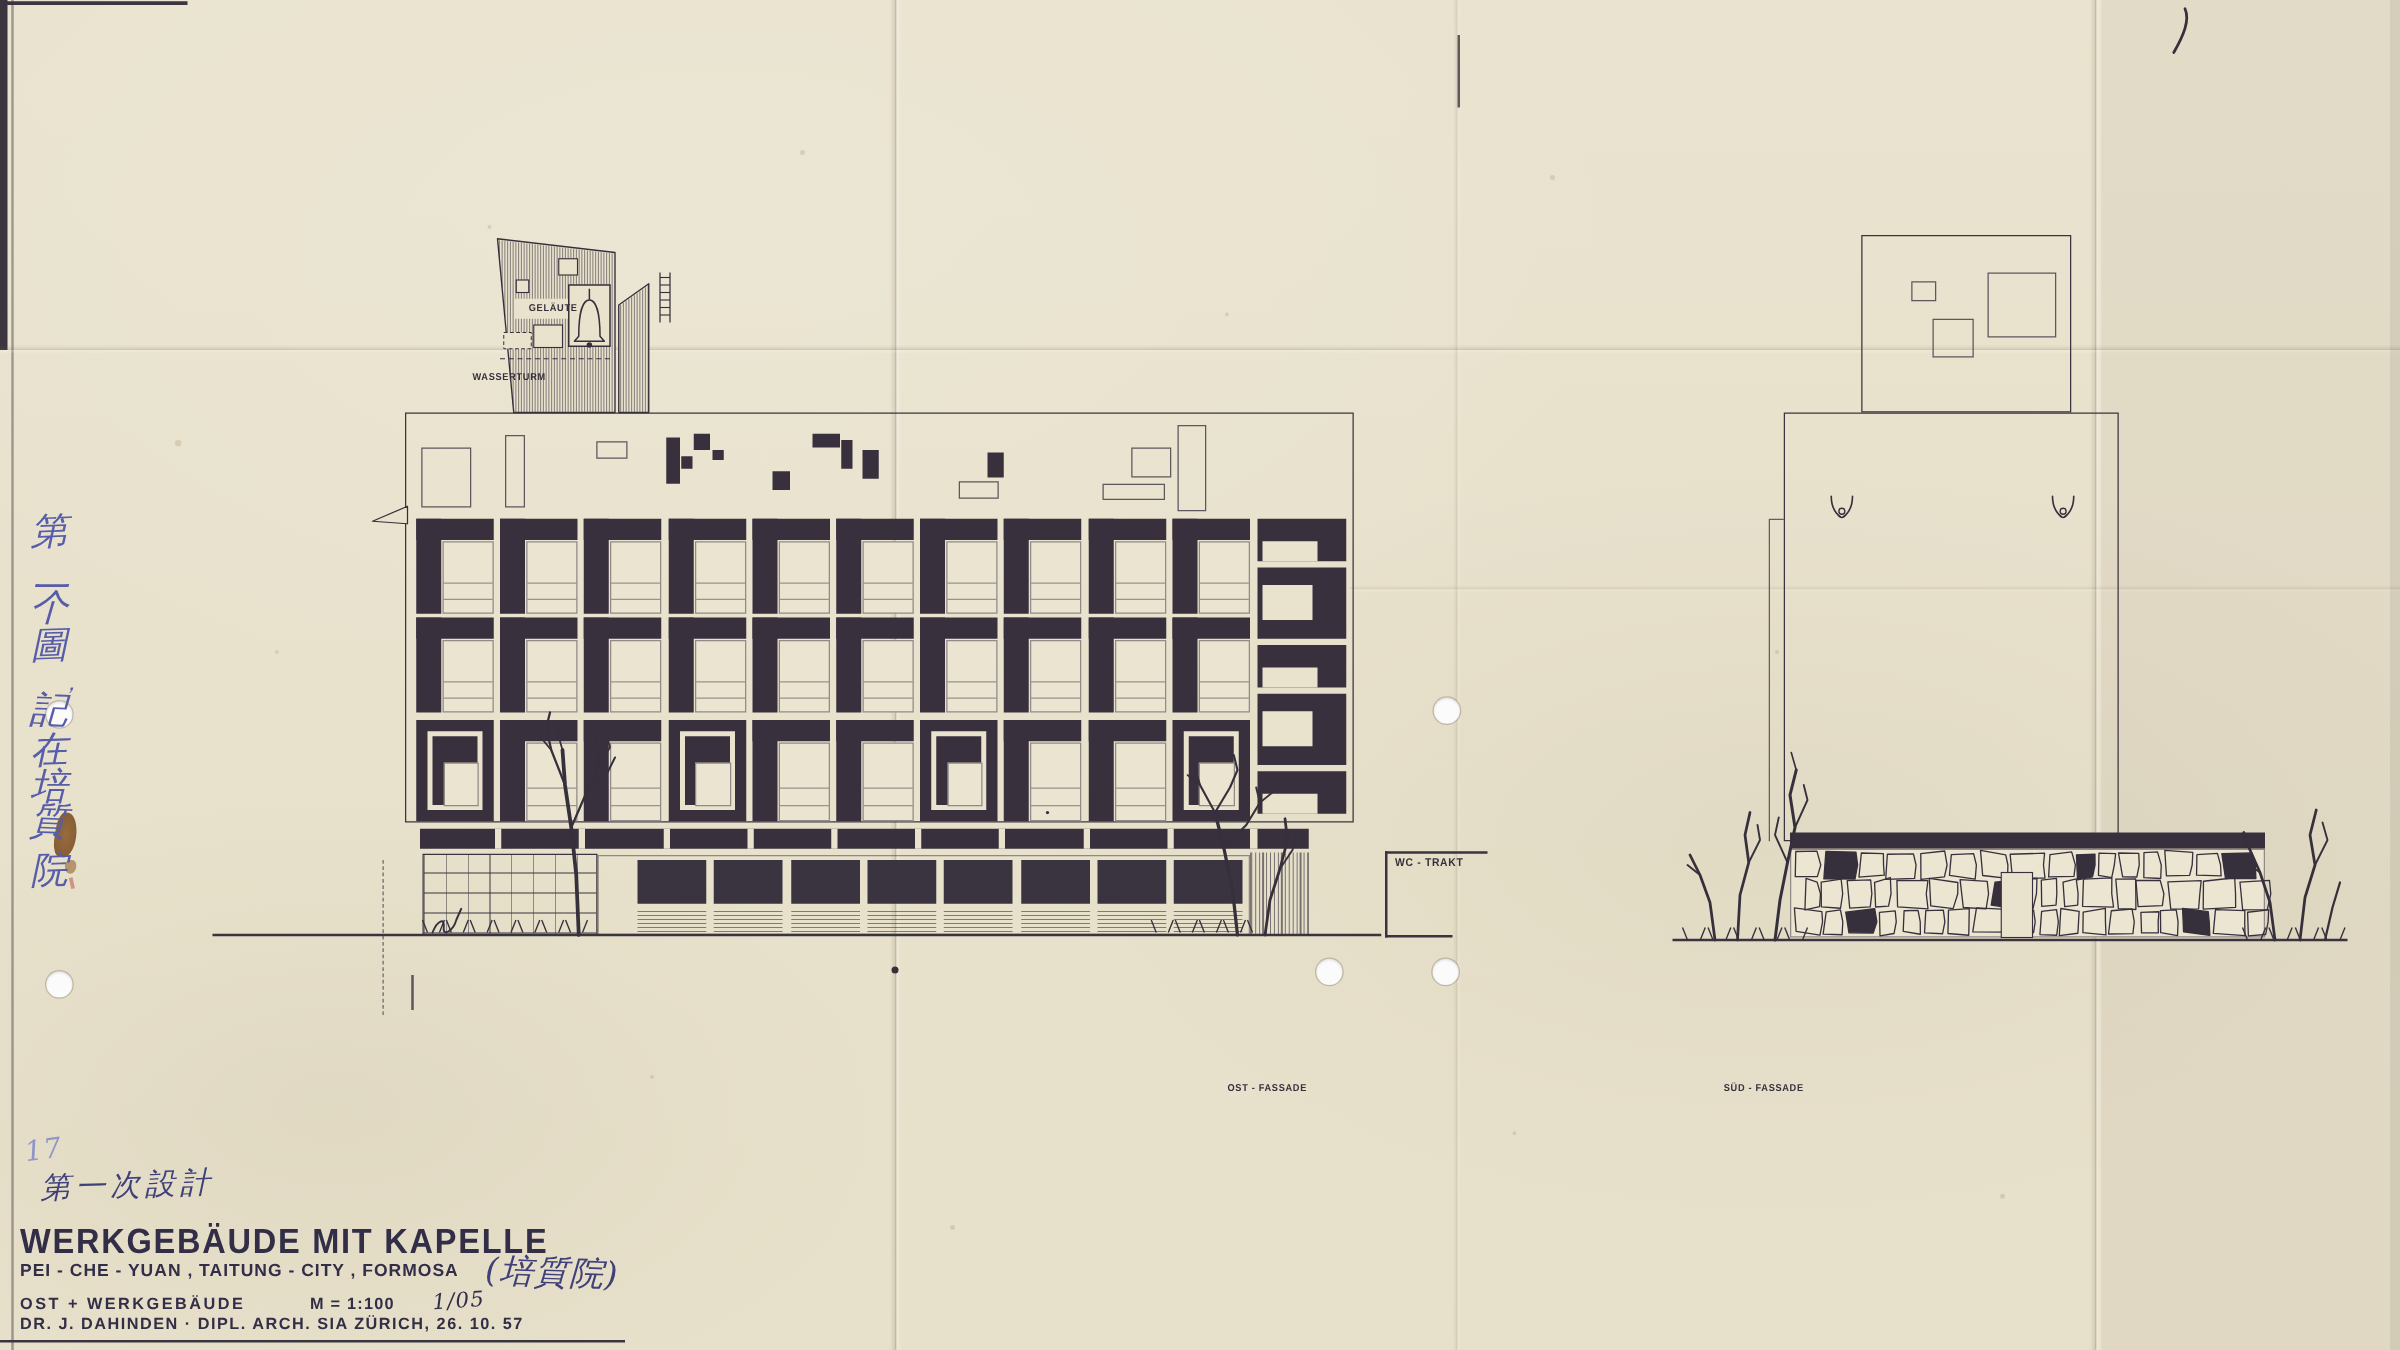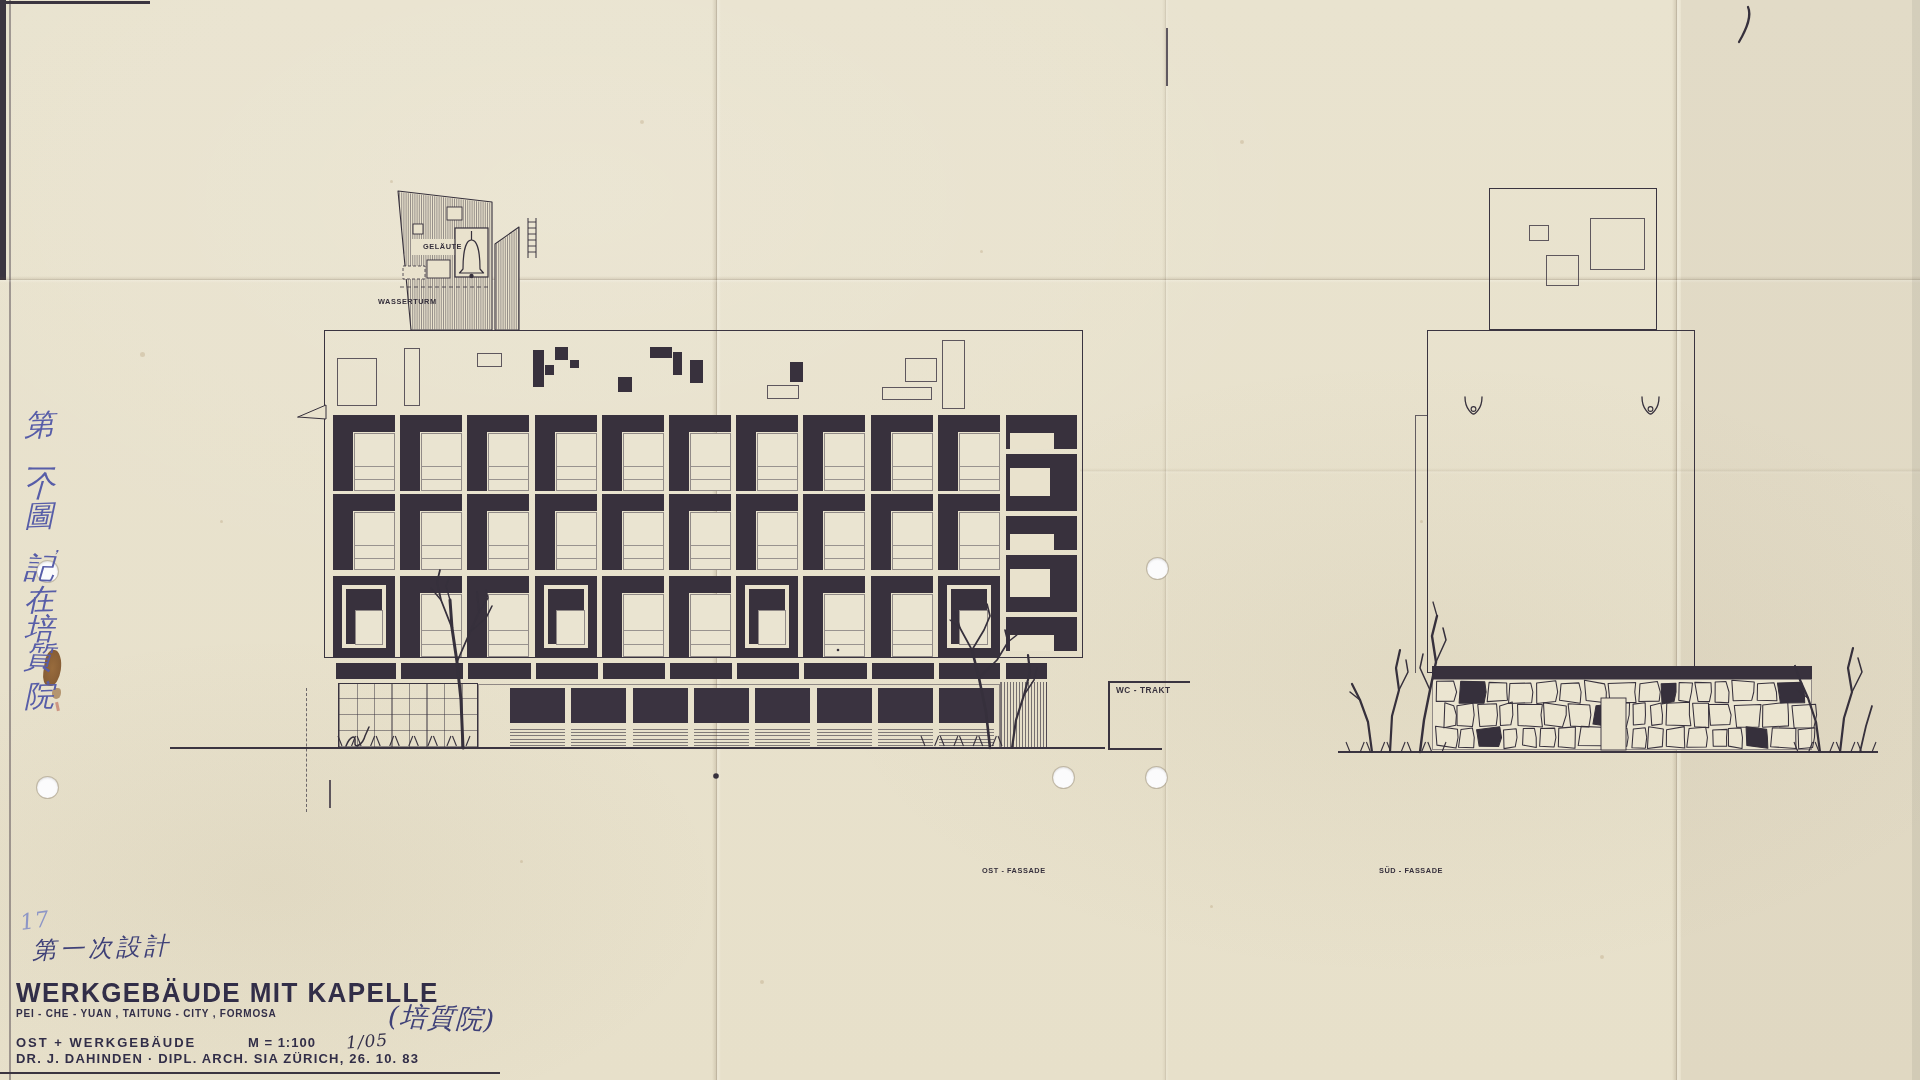--- a/index.html
+++ b/index.html
@@ -587,21 +587,21 @@
         <span class="abs hand" style="left: 24px; top: 496px; font-size: 30px; color: rgb(87, 93, 168); transform: rotate(-2deg);">圖</span>
         <span class="abs hand" style="left: 48px; top: 534px; font-size: 18px; color: rgb(87, 93, 168); transform: rotate(0deg);">，</span>
         <span class="abs hand" style="left: 24px; top: 548px; font-size: 30px; color: rgb(87, 93, 168); transform: rotate(2deg);">記</span>
         <span class="abs hand" style="left: 24px; top: 580px; font-size: 30px; color: rgb(87, 93, 168); transform: rotate(-2deg);">在</span>
         <span class="abs hand" style="left: 24px; top: 609px; font-size: 30px; color: rgb(87, 93, 168); transform: rotate(0deg);">培</span>
         <span class="abs hand" style="left: 24px; top: 637px; font-size: 30px; color: rgb(87, 93, 168); transform: rotate(2deg);">質</span>
         <span class="abs hand" style="left: 24px; top: 676px; font-size: 30px; color: rgb(87, 93, 168); transform: rotate(-2deg);">院</span>
       </div>
 
     <div class="lbl" style="left:16px;top:977px;font-size:28px;font-weight:bold;letter-spacing:1.5px;transform:scaleX(.93);transform-origin:left;color:#322e48;">WERKGEBÄUDE MIT KAPELLE</div>
-    <div class="lbl" style="left:16px;top:1008px;font-size:10px;font-weight:bold;letter-spacing:.8px;color:#322e48;">PEI - CHE - YUAN , TAITUNG - CITY , FORMOSA</div>
+    <div class="lbl" style="left:16px;top:1008px;font-size:14px;font-weight:bold;letter-spacing:.8px;color:#322e48;">PEI - CHE - YUAN , TAITUNG - CITY , FORMOSA</div>
     <div class="lbl hand" style="left:388px;top:1000px;font-size:27px;transform:rotate(2deg);">(培質院)</div>
     <div class="lbl" style="left:16px;top:1035px;font-size:13px;font-weight:bold;letter-spacing:2px;color:#322e48;">OST + WERKGEBÄUDE</div>
     <div class="lbl" style="left:248px;top:1035px;font-size:13px;font-weight:bold;letter-spacing:1px;color:#322e48;">M = 1:100</div>
     <div class="lbl hand" style="left:346px;top:1031px;font-size:17px;transform:rotate(-4deg);color:#322e48;">1/05</div>
-    <div class="lbl" style="left:16px;top:1051px;font-size:13px;font-weight:bold;letter-spacing:1.2px;color:#322e48;">DR. J. DAHINDEN  ·  DIPL. ARCH. SIA  ZÜRICH, 26. 10. 83</div>
+    <div class="lbl" style="left:16px;top:1051px;font-size:13px;font-weight:bold;letter-spacing:1.2px;color:#322e48;">DR. J. DAHINDEN  ·  DIPL. ARCH. SIA  ZÜRICH, 26. 10. 57</div>
     <div class="abs" style="left:0;top:1072px;width:500px;height:2px;background:#3a3440;"></div>
   </div>
 </div>
 
 </body></html>

